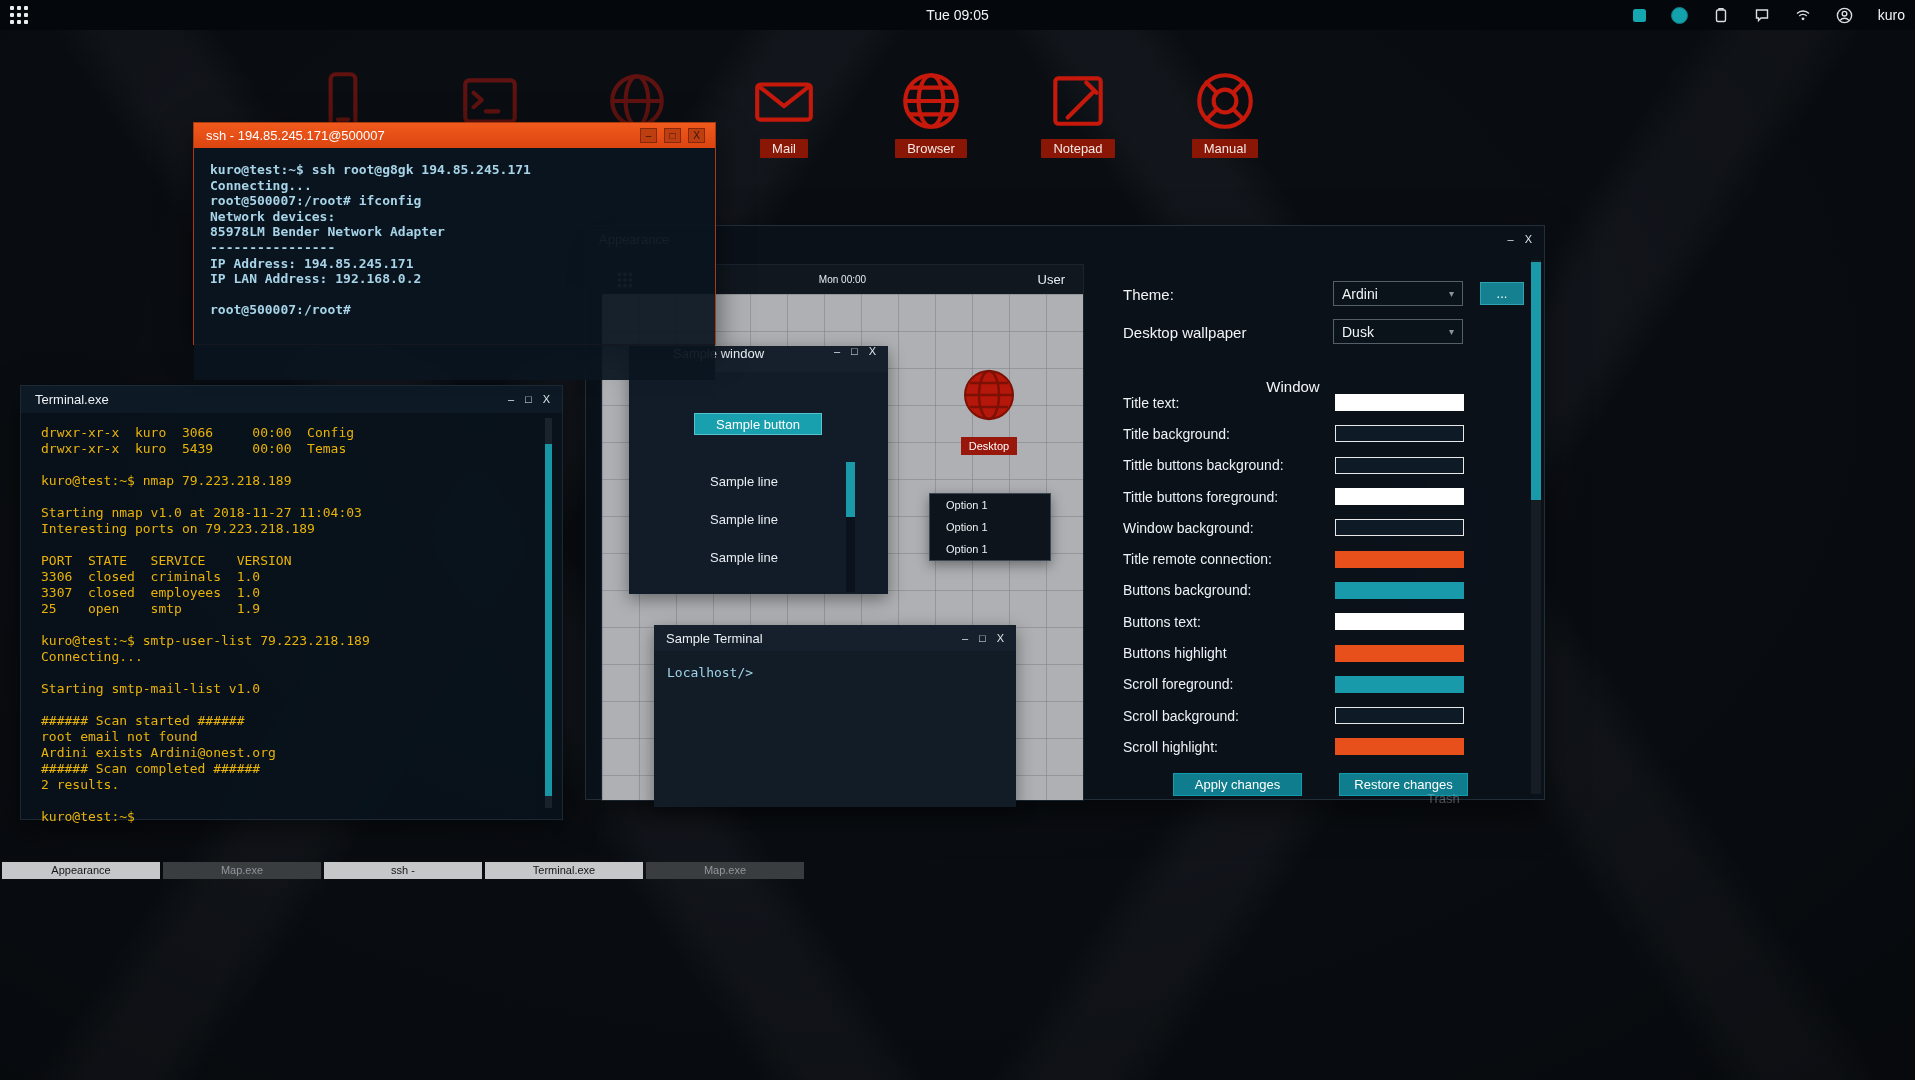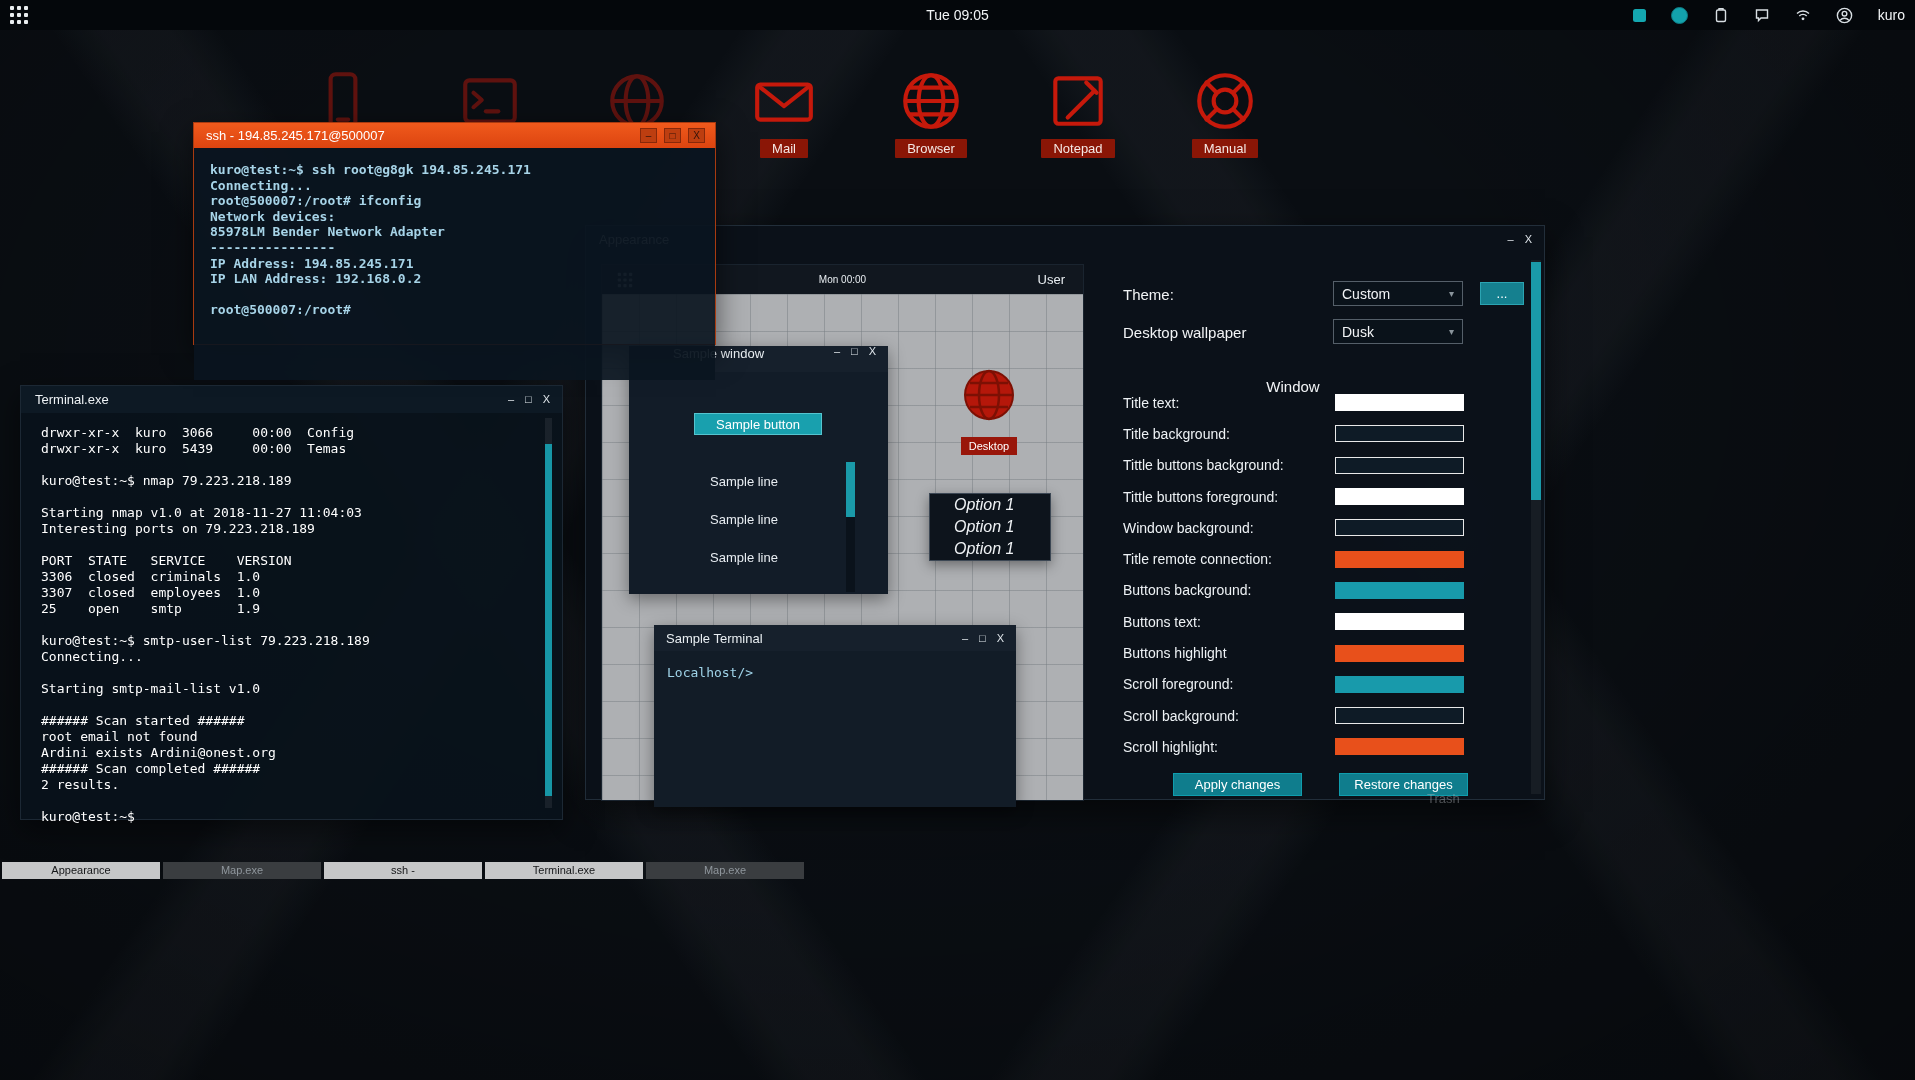--- a/index.html
+++ b/index.html
@@ -50,21 +50,21 @@
   .ssh-body{height:232px;background:rgba(10,21,31,0.92);font-weight:bold;}
   .term-pre{margin:0;padding:14px 0 0 16px;font-family:"DejaVu Sans Mono",monospace;
             font-size:13px;line-height:15.6px;color:#a7d4e8;white-space:pre;}
 
   
   .tw{position:absolute;left:20px;top:385px;width:543px;height:435px;z-index:20;
       background:rgba(9,18,27,0.93);border:1px solid #1c2834;box-sizing:border-box;
       box-shadow:0 10px 28px rgba(0,0,0,0.5);}
   .tw-title{height:27px;background:rgba(14,26,37,0.95);display:flex;align-items:center;}
   .tw-title .t{color:#eef2f5;font-size:13px;margin-left:14px;flex:1;}
-  .tw .term-pre{padding:12px 0 0 20px;line-height:16px;color:#ffffff;}
+  .tw .term-pre{padding:12px 0 0 20px;line-height:16px;color:#eab308;}
   .tw-scroll{position:absolute;left:524px;top:32px;width:7px;height:390px;background:rgba(255,255,255,0.07);}
   .tw-thumb{position:absolute;left:0;top:26px;width:7px;height:352px;background:#1796a6;}
 
   
   .aw{position:absolute;left:585px;top:225px;width:960px;height:575px;z-index:10;
       background:rgba(11,18,26,0.97);border:1px solid #222e3a;box-sizing:border-box;
       box-shadow:0 12px 32px rgba(0,0,0,0.55);}
   .aw-title{height:26px;display:flex;align-items:center;}
   .aw-title .t{color:#8d969d;font-size:13px;margin-left:13px;flex:1;}
 
@@ -89,21 +89,21 @@
   .sw-line{position:absolute;left:15px;width:200px;text-align:center;font-size:13px;color:#e8edf2;}
   .sw-scroll{position:absolute;left:217px;top:116px;width:9px;height:130px;background:#0a121b;}
   .sw-thumb{width:9px;height:55px;background:#1a9aa9;}
 
   .pv-globe{position:absolute;left:360px;top:74px;}
   .pv-globe-label{position:absolute;left:359px;top:143px;width:56px;height:18px;background:#99160a;
                   color:#fff;font-size:11px;line-height:18px;text-align:center;}
 
   .opts{position:absolute;left:327px;top:199px;width:122px;background:#0d141c;border:1px solid #3c4754;
         box-sizing:border-box;box-shadow:0 4px 12px rgba(0,0,0,0.4);}
-  .opt{height:22px;line-height:22px;padding-left:24px;font-size:16px;color:#eef1f4;font-style:italic;}
+  .opt{height:22px;line-height:22px;padding-left:16px;font-size:11px;color:#eef1f4;}
 
   .st{position:absolute;left:52px;top:331px;width:362px;height:182px;background:#121c27;
       box-shadow:0 5px 16px rgba(0,0,0,0.4);}
   .st-title{height:26px;background:#16202c;display:flex;align-items:center;}
   .st-title .t{color:#e9eef2;font-size:13px;margin-left:12px;flex:1;}
   .st-body{padding:14px 8px 0 13px;font-family:"DejaVu Sans Mono",monospace;font-size:13px;color:#9fd3e8;}
 
   
   .slabel{position:absolute;color:#f2f4f6;font-size:15px;}
   .dd{position:absolute;width:130px;height:25px;background:#0a121a;border:1px solid #555f69;
@@ -307,21 +307,21 @@
             </div>
           </div>
           <div class="st-body">Localhost/&gt;</div>
         </div>
 
       </div>
     </div>
 
     <span class="slabel" style="left:537px;top:60px">Theme:</span>
     <div class="dd dd-theme">
-      <span>Custom</span>
+      <span>Ardini</span>
       <span class="chev">▾</span>
     </div>
     <div class="btn-more">...</div>
 
     <span class="slabel" style="left:537px;top:98px">Desktop wallpaper</span>
     <div class="dd dd-wall">
       <span>Dusk</span>
       <span class="chev">▾</span>
     </div>
 

